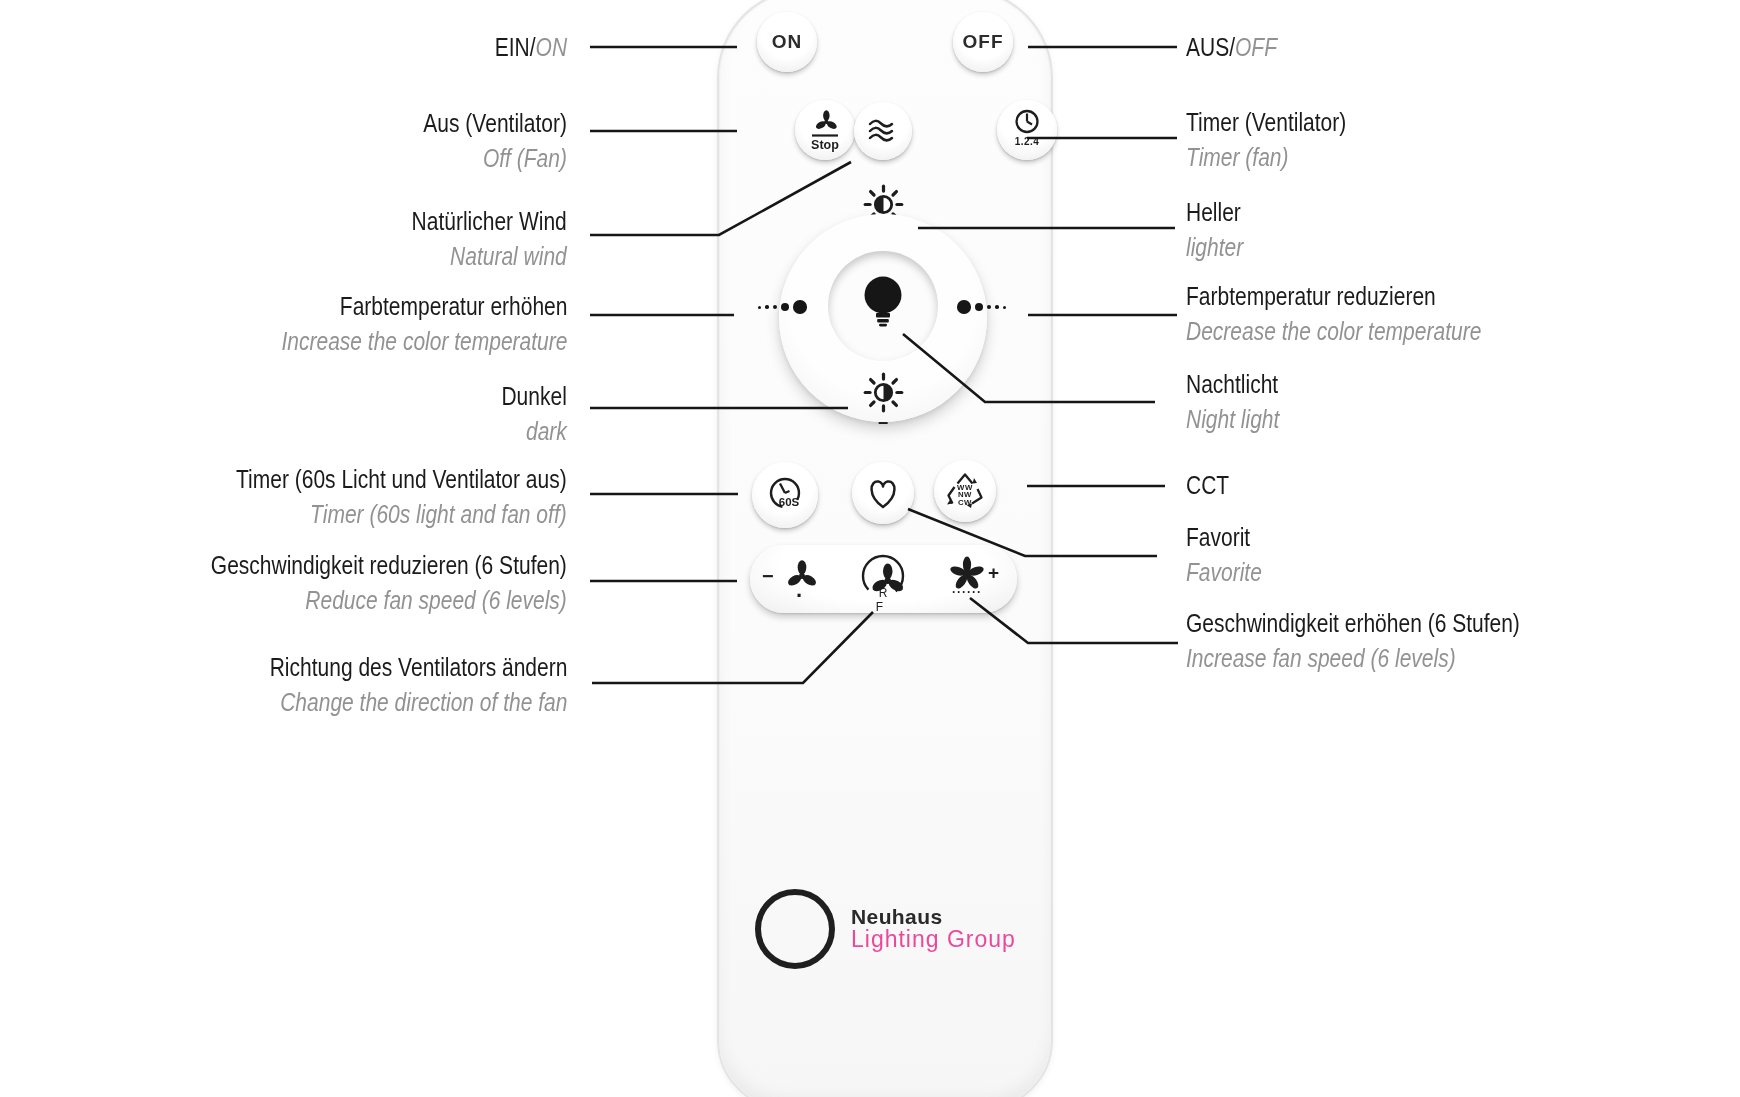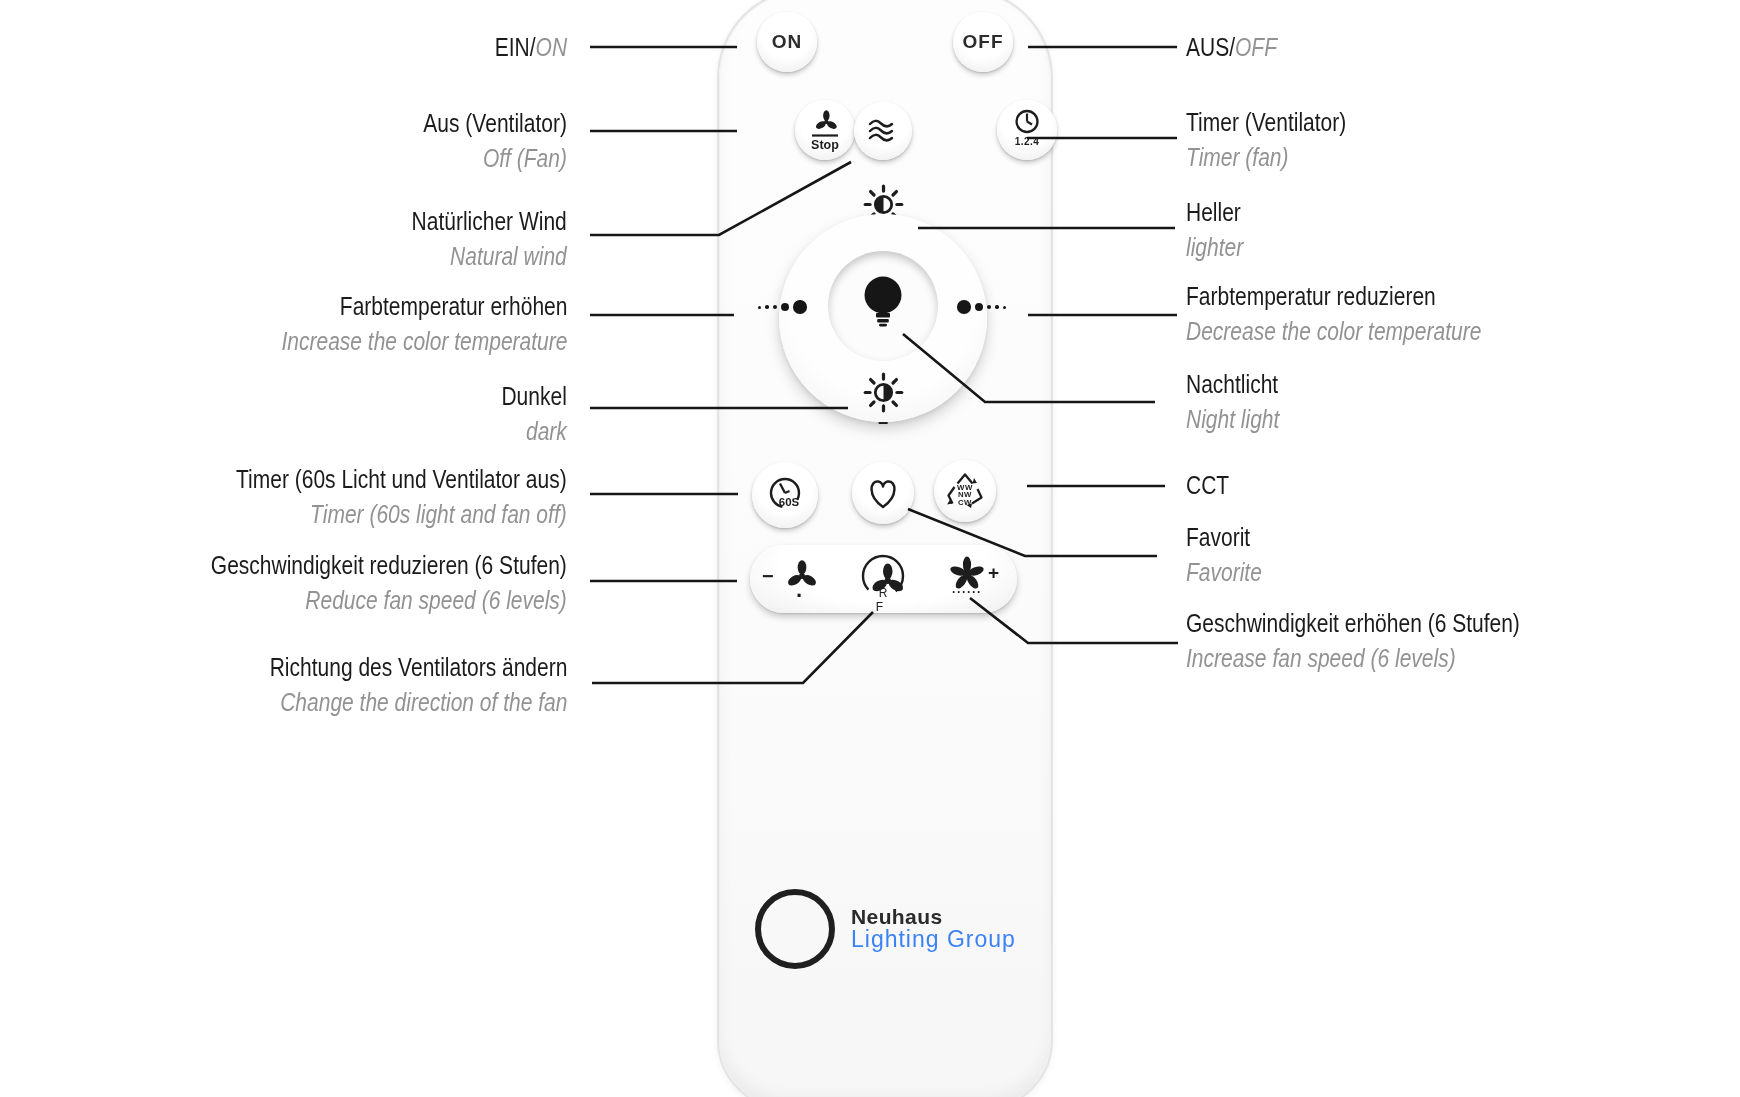--- a/index.html
+++ b/index.html
@@ -46,21 +46,21 @@
 
   
   svg.lines{position:absolute;left:0;top:0;pointer-events:none;}
   svg.lines path{stroke:#161616;stroke-width:2.6;fill:none;}
 
   
   .logo-ring{position:absolute;left:755px;top:889px;width:80px;height:80px;border-radius:50%;
              border:6px solid #1f1f1f;box-sizing:border-box;}
   .logo-text{position:absolute;left:851px;top:906px;color:#2a2a2a;}
   .logo-text .l1{font-size:21px;font-weight:700;letter-spacing:.4px;line-height:22px;}
-  .logo-text .l2{font-size:23px;font-weight:400;letter-spacing:1px;line-height:23px;color:#3b82f6;}
+  .logo-text .l2{font-size:23px;font-weight:400;letter-spacing:1px;line-height:23px;color:#ec4899;}
 
   .icon{color:#1d1d1d;}
 </style>
 </head>
 <body>
 
 <div id="stage">
 
   <svg width="0" height="0" style="position:absolute" aria-hidden="true">
     <defs>

